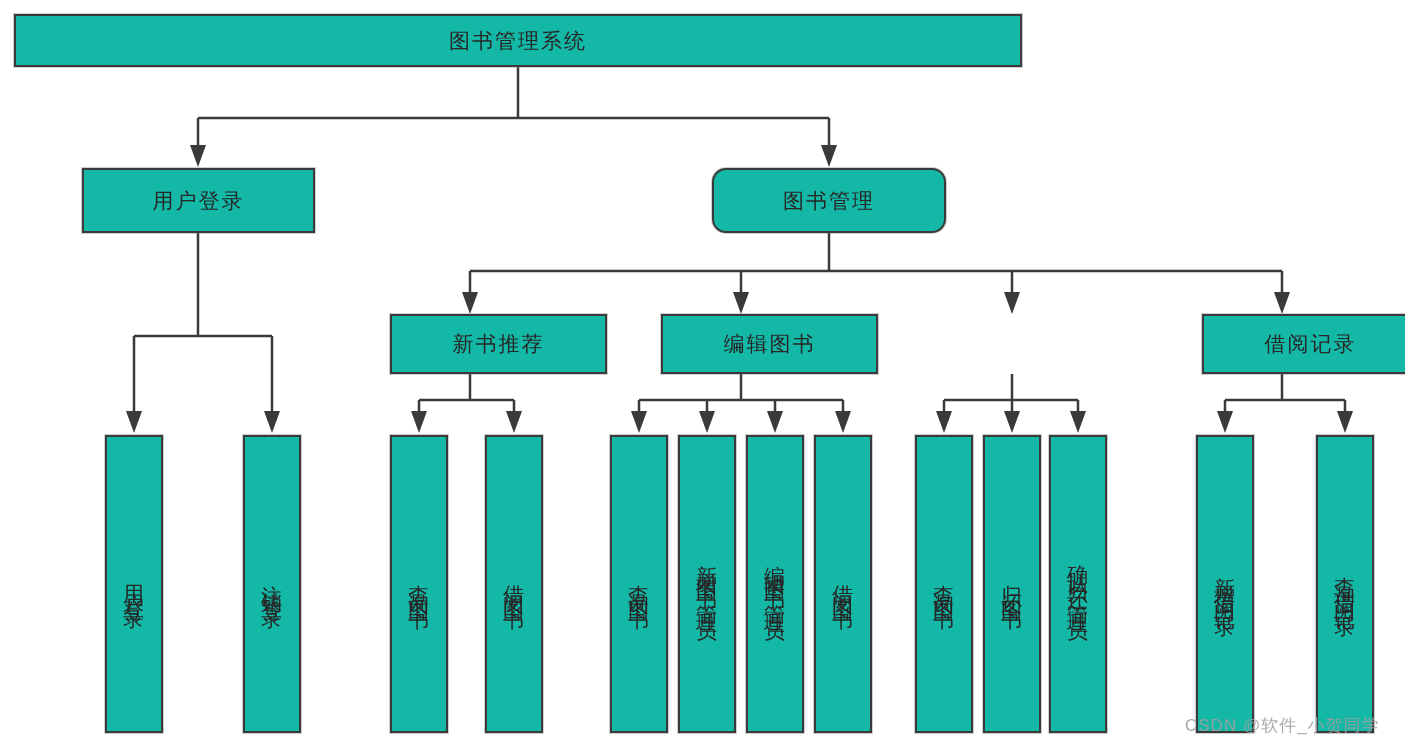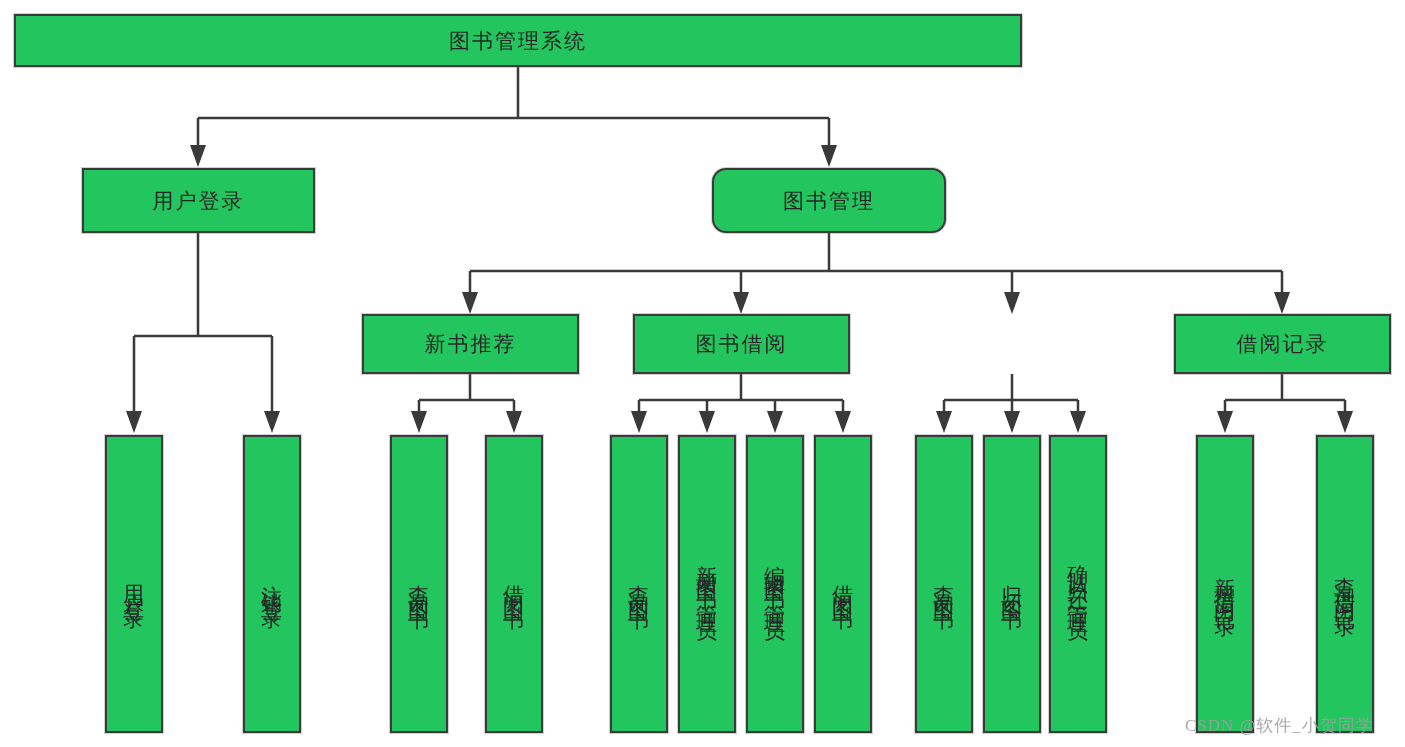--- a/index.html
+++ b/index.html
@@ -8,35 +8,35 @@
     width: 1405px;
     height: 747px;
     background: #ffffff;
     font-family: "Liberation Sans", "DejaVu Sans", sans-serif;
     overflow: hidden;
   }
   svg.connectors { position: absolute; left: 0; top: 0; }
   .box {
     position: absolute;
     box-sizing: border-box;
-    background: #22c55e;
+    background: #14b8a6;
     border: 2px solid #3a3a3a;
     box-shadow: 0 0 0 1px rgba(120,120,120,0.35);
     display: flex;
     align-items: center;
     justify-content: center;
     color: #262626;
     font-size: 21px;
     letter-spacing: 2px;
     white-space: nowrap;
   }
   .root { left: 14px;  top: 14px;  width: 1008px; height: 53px; }
   .l1a  { left: 82px;  top: 168px; width: 233px;  height: 65px; }
   .l1b  { left: 712px; top: 168px; width: 234px;  height: 65px; border-radius: 14px; }
-  .l2   { top: 314px; width: 217px; height: 60px; }
+  .l2   { top: 314px; width: 217px; height: 60px; margin-left: 28px; }
   .l2a { left: 362px; }
   .l2b { left: 633px; }
   .l2c { left: 903px; }
   .l2d { left: 1174px; }
   .leaf {
     top: 435px;
     width: 58px;
     height: 298px;
     writing-mode: vertical-rl;
     text-orientation: mixed;
@@ -47,21 +47,20 @@
   }
   .watermark {
     position: absolute;
     left: 1185px;
     top: 714px;
     font-size: 17px;
     letter-spacing: 1px;
     color: rgba(158,158,158,0.9);
     z-index: 5;
     white-space: nowrap;
-    font-family: Liberation Serif, serif;
   }
 </style>
 </head>
 <body>
 
 <div class="canvas">
 
   <svg class="connectors" width="1405" height="747" viewBox="0 0 1405 747" aria-hidden="true">
     <g stroke="#3a3a3a" stroke-width="2.5" fill="none">
 
@@ -104,21 +103,21 @@
       <polygon points="1337,411 1353,411 1345,433"></polygon>
     </g>
   </svg>
 
   <div class="box root">图书管理系统</div>
 
   <div class="box l1a">用户登录</div>
   <div class="box l1b">图书管理</div>
 
   <div class="box l2 l2a">新书推荐</div>
-  <div class="box l2 l2b">图书借阅</div>
+  <div class="box l2 l2b">编辑图书</div>
   <div class="box l2 l2d">借阅记录</div>
 
   <div class="box leaf" style="left:105px">用户登录</div>
   <div class="box leaf" style="left:243px">注销登录</div>
 
   <div class="box leaf" style="left:390px">查询图书</div>
   <div class="box leaf" style="left:485px">借阅图书</div>
 
   <div class="box leaf" style="left:610px">查询图书</div>
   <div class="box leaf" style="left:678px">新增图书（管理员）</div>

